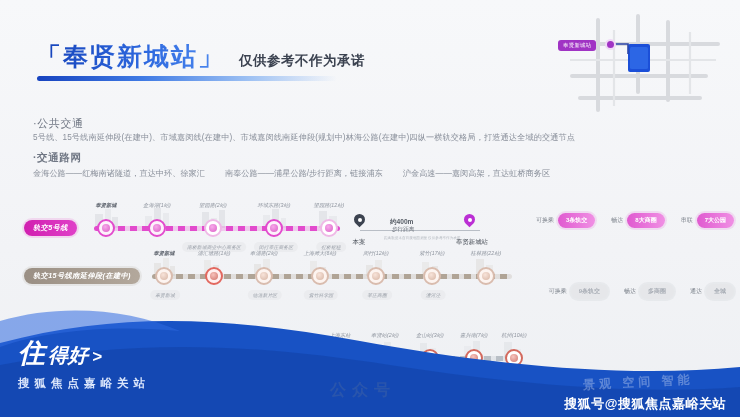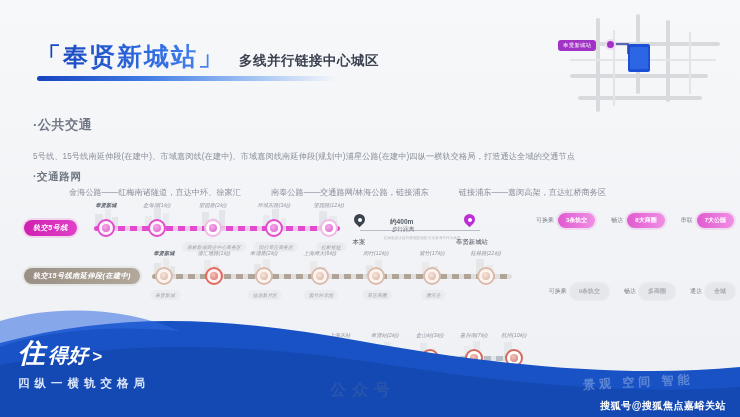--- a/index.html
+++ b/index.html
@@ -19,24 +19,24 @@
     background:linear-gradient(90deg,#1340b8 0%,#2f6ae0 60%,#4f8bf0 100%);
     -webkit-background-clip:text;background-clip:text;color:transparent;
     white-space:nowrap;
   }
   .hdr-sub{font-size:13.5px;font-weight:700;color:#3b4250;padding-bottom:3px;letter-spacing:.5px;white-space:nowrap;}
   .hdr-rule{position:absolute;left:37px;top:76px;width:300px;height:5px;border-radius:3px;
     background:linear-gradient(90deg,#1743bf 0%,#3f7ae4 35%,#9cc0f3 70%,rgba(220,232,250,0) 100%);}
 
   
   .copy{position:absolute;left:33px;top:116px;width:700px;}
-  .c-head{font-size:13px;color:#707784;letter-spacing:.6px;margin:0 0 17px 0;font-weight:700;}
+  .c-head{font-size:11px;color:#707784;letter-spacing:.6px;margin:0 0 1px 0;font-weight:400;}
   .c-line{font-size:8.2px;color:#8a909b;letter-spacing:.1px;margin:0 0 8px 0;white-space:nowrap;}
   .c-head2{font-size:10.5px;color:#707784;letter-spacing:.6px;margin:2px 0 3px 0;font-weight:600;}
-  .roads{display:flex;gap:30px;font-size:8.2px;color:#8a909b;white-space:nowrap;margin-left:36px;}
+  .roads{display:flex;gap:20px;font-size:8.2px;color:#8a909b;white-space:nowrap;}
 
   
   .map{position:absolute;right:10px;top:14px;width:180px;height:104px;}
   .map svg{display:block;}
   .map-chip{
     position:absolute;left:8px;top:26px;background:#a033c4;color:#fff;
     font-size:5.4px;padding:2px 5px;border-radius:3px;white-space:nowrap;letter-spacing:.3px;
   }
   .map-pin{position:absolute;left:55px;top:25px;width:11px;height:11px;border-radius:50%;
     background:#a033c4;border:2px solid #f0d9f7;box-sizing:border-box;}
@@ -116,41 +116,41 @@
   .promo-main{display:flex;align-items:baseline;gap:2px;color:#fff;font-weight:700;font-style:italic;}
   .p-big{font-size:27px;letter-spacing:1px;}
   .p-mid{font-size:20px;}
   .p-arrow{font-size:17px;padding:0 2px;}
   .promo-sub{margin-top:5px;font-size:11.5px;color:#dbe6fb;letter-spacing:5px;font-weight:700;}
 
   .wm{position:absolute;right:46px;bottom:26px;z-index:7;font-size:12px;color:rgba(255,255,255,.30);
     letter-spacing:4px;font-weight:700;white-space:nowrap;transform:rotate(-3deg);}
   .wm2{position:absolute;left:330px;bottom:16px;z-index:7;font-size:16px;color:rgba(120,130,150,.22);
     letter-spacing:6px;font-weight:700;white-space:nowrap;}
-  .footer{position:absolute;right:14px;bottom:4px;z-index:9;font-size:10px;font-weight:700;color:#fff;letter-spacing:.5px;}
+  .footer{position:absolute;right:14px;bottom:4px;z-index:9;font-size:13px;font-weight:700;color:#fff;letter-spacing:.5px;}
 </style>
 </head>
 <body>
 
 <div class="page">
 
   <div class="hdr">
     <div class="hdr-title">「奉贤新城站」</div>
-    <div class="hdr-sub">多线并行链接中心城区</div>
+    <div class="hdr-sub">仅供参考不作为承诺</div>
   </div>
   <div class="hdr-rule"></div>
 
   <div class="copy">
     <p class="c-head">·公共交通</p>
-    <p class="c-line">5号线、15号线南延伸段(在建中)、市域嘉闵线(在建中)、市域嘉闵线南延伸段(规划中)浦星公路(在建中)四纵一横轨交格局，打造通达全域的交通节点</p>
+    <p class="c-line">5号线、15号线南延伸段(在建中)、市域嘉闵线(在建中)、市域嘉闵线南延伸段(规划中)林海公路(在建中)四纵一横轨交格局，打造通达全域的交通节点</p>
     <p class="c-head2">·交通路网</p>
     <div class="roads">
       <span>金海公路——红梅南诸隧道，直达中环、徐家汇</span>
-      <span>南奉公路——交通路网/林海公路，链接浦东</span>
-      <span>链接浦东——嘉闵高架，直达虹桥商务区</span>
+      <span>南奉公路——浦星公路/步行距离，链接浦东</span>
+      <span>沪金高速——嘉闵高架，直达虹桥商务区</span>
     </div>
   </div>
 
   <div class="map">
     <svg width="180" height="104" viewBox="0 0 180 104">
       <g stroke="#d8dade" stroke-width="4" fill="none" stroke-linecap="round">
         <path d="M48 6 L48 96"></path>
         <path d="M88 2 L88 78"></path>
         <path d="M118 8 L118 86"></path>
         <path d="M14 30 L168 30"></path>
@@ -400,19 +400,19 @@
     <path d="M0 58 C 140 30, 260 38, 390 58 C 520 78, 640 88, 740 80 L740 110 L0 110 Z" fill="#1346ae" opacity=".75"></path>
     <path d="M0 14 C 60 -4, 130 2, 180 24 C 120 18, 50 22, 0 40 Z" fill="#2f6ae0" opacity=".55"></path>
   </svg>
 
   <div class="promo">
     <div class="promo-main">
       <span class="p-big">住</span>
       <span class="p-mid">得好</span>
       <span class="p-arrow">&gt;</span>
     </div>
-    <div class="promo-sub">四纵一横轨交格局</div>
+    <div class="promo-sub">搜狐焦点嘉峪关站</div>
   </div>
 
   <div class="wm">景观 空间 智能</div>
   <div class="footer">搜狐号@搜狐焦点嘉峪关站</div>
 
 </div>
 
 </body></html>

